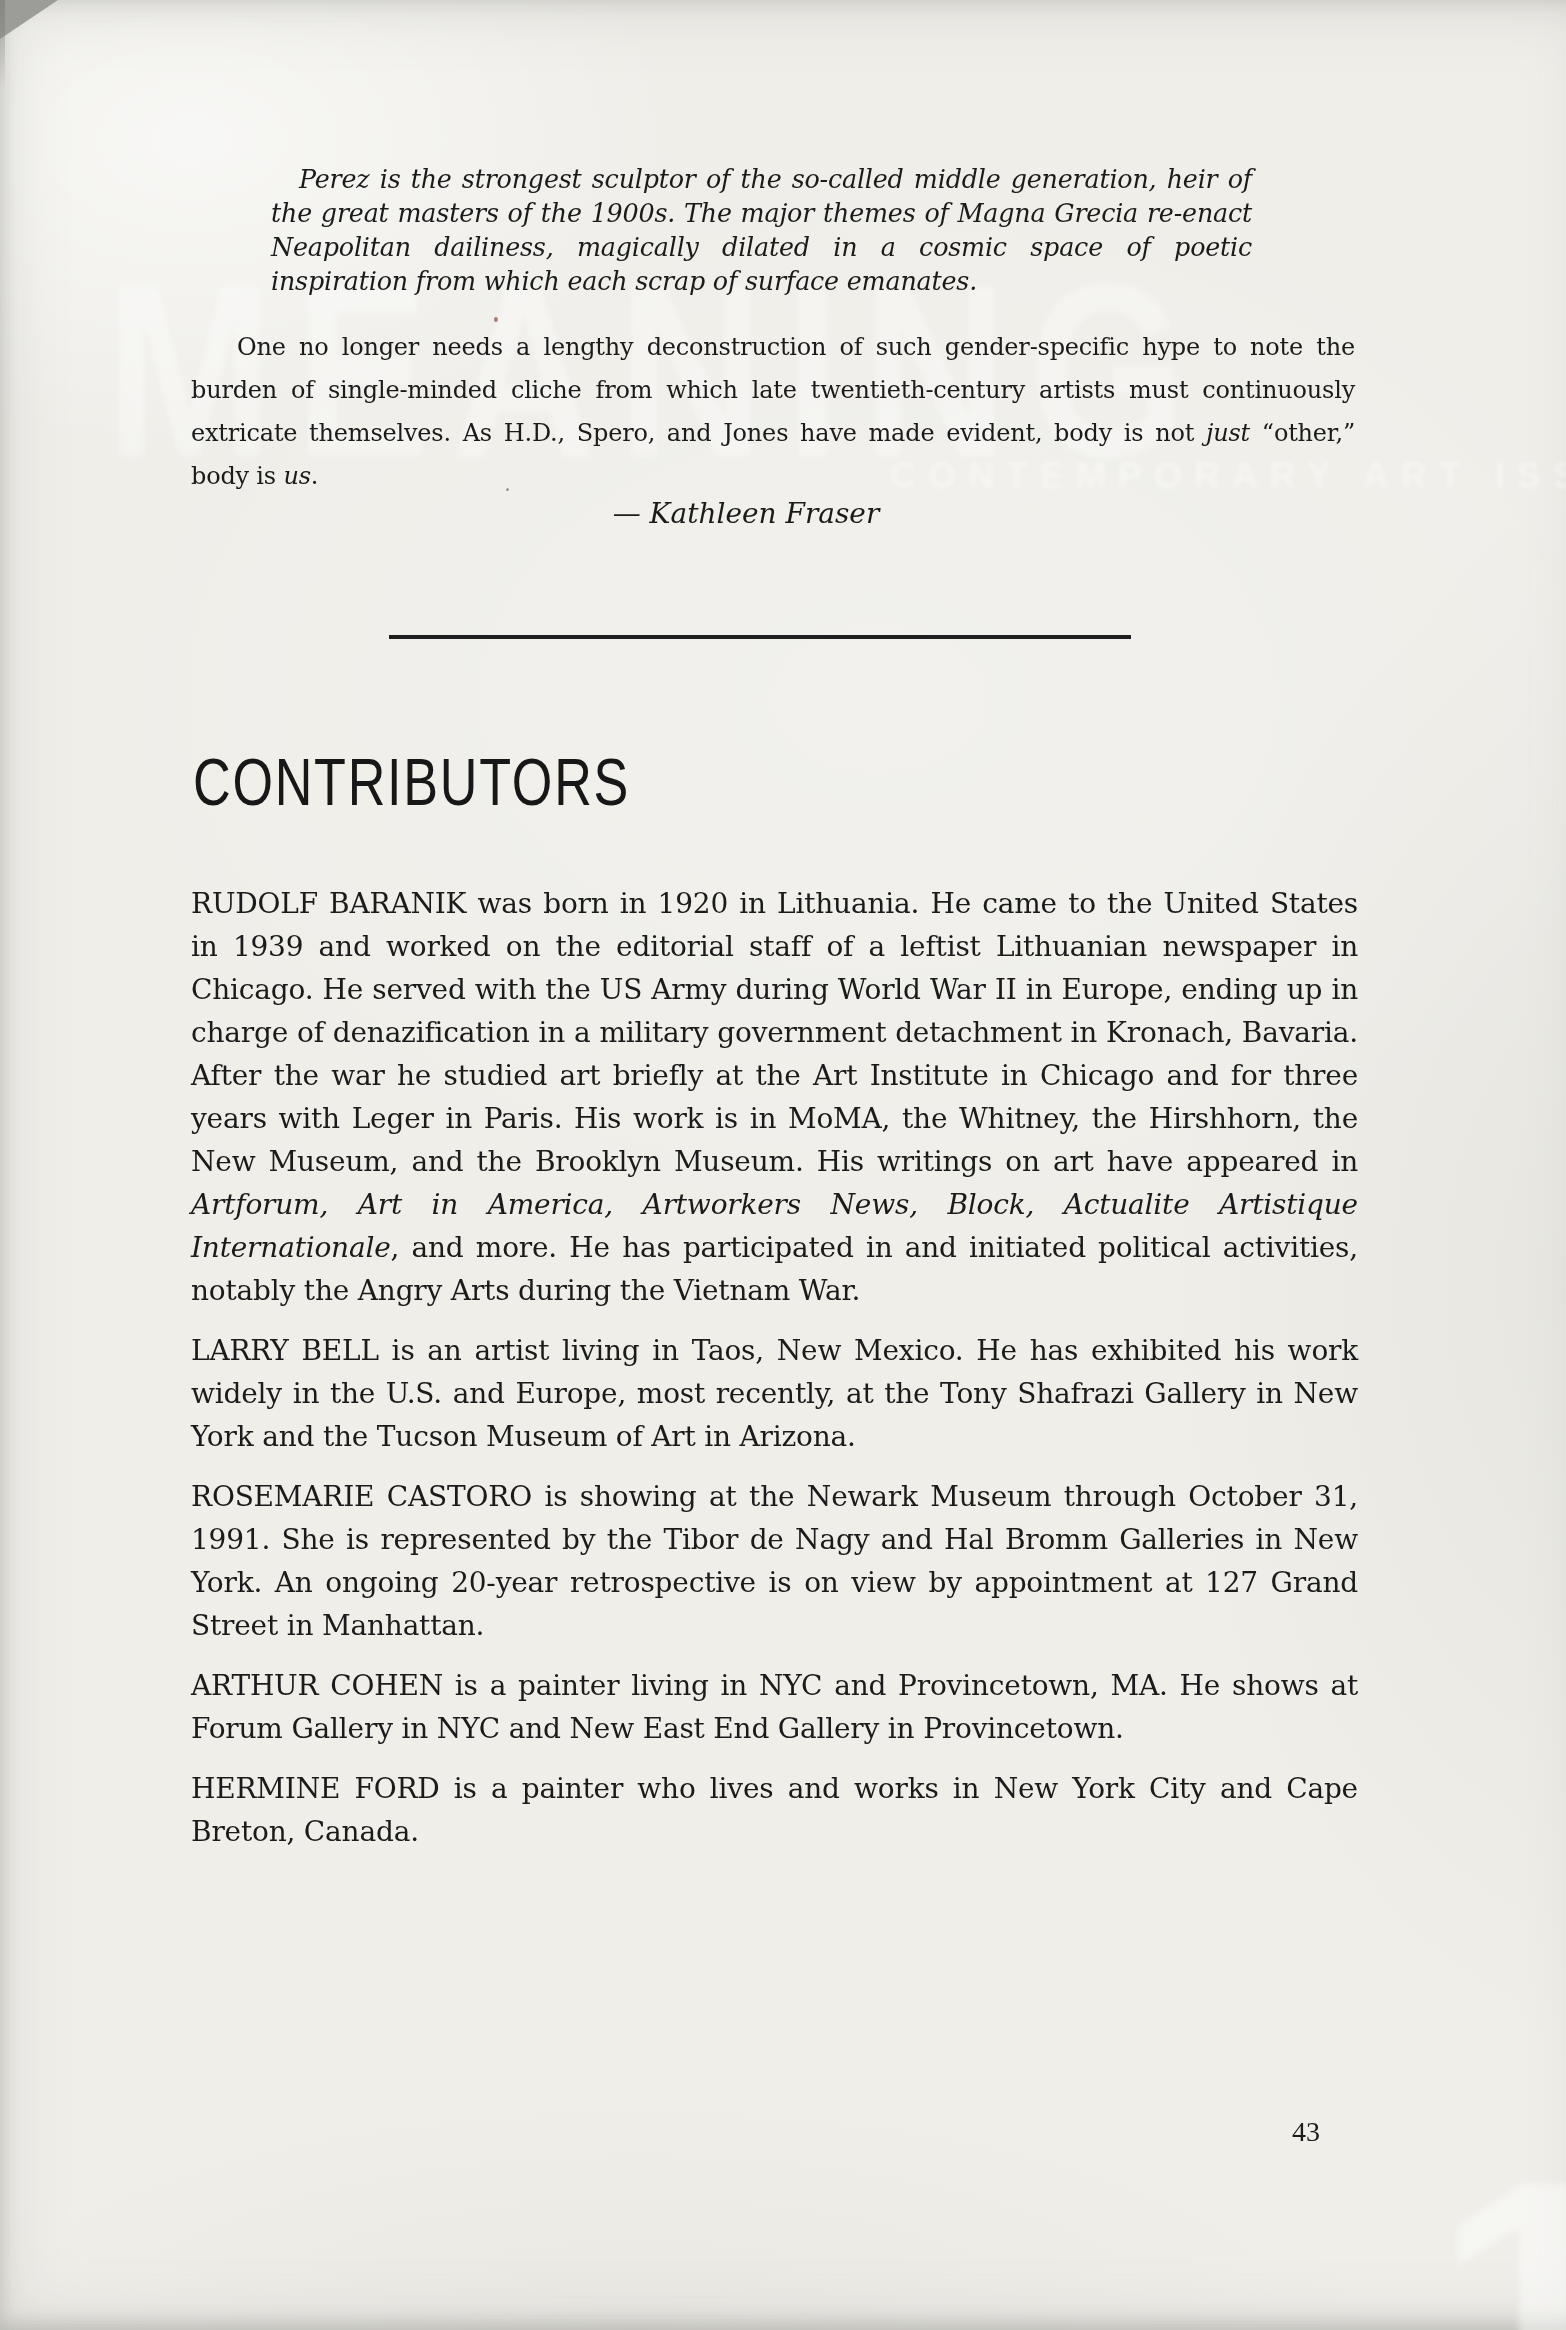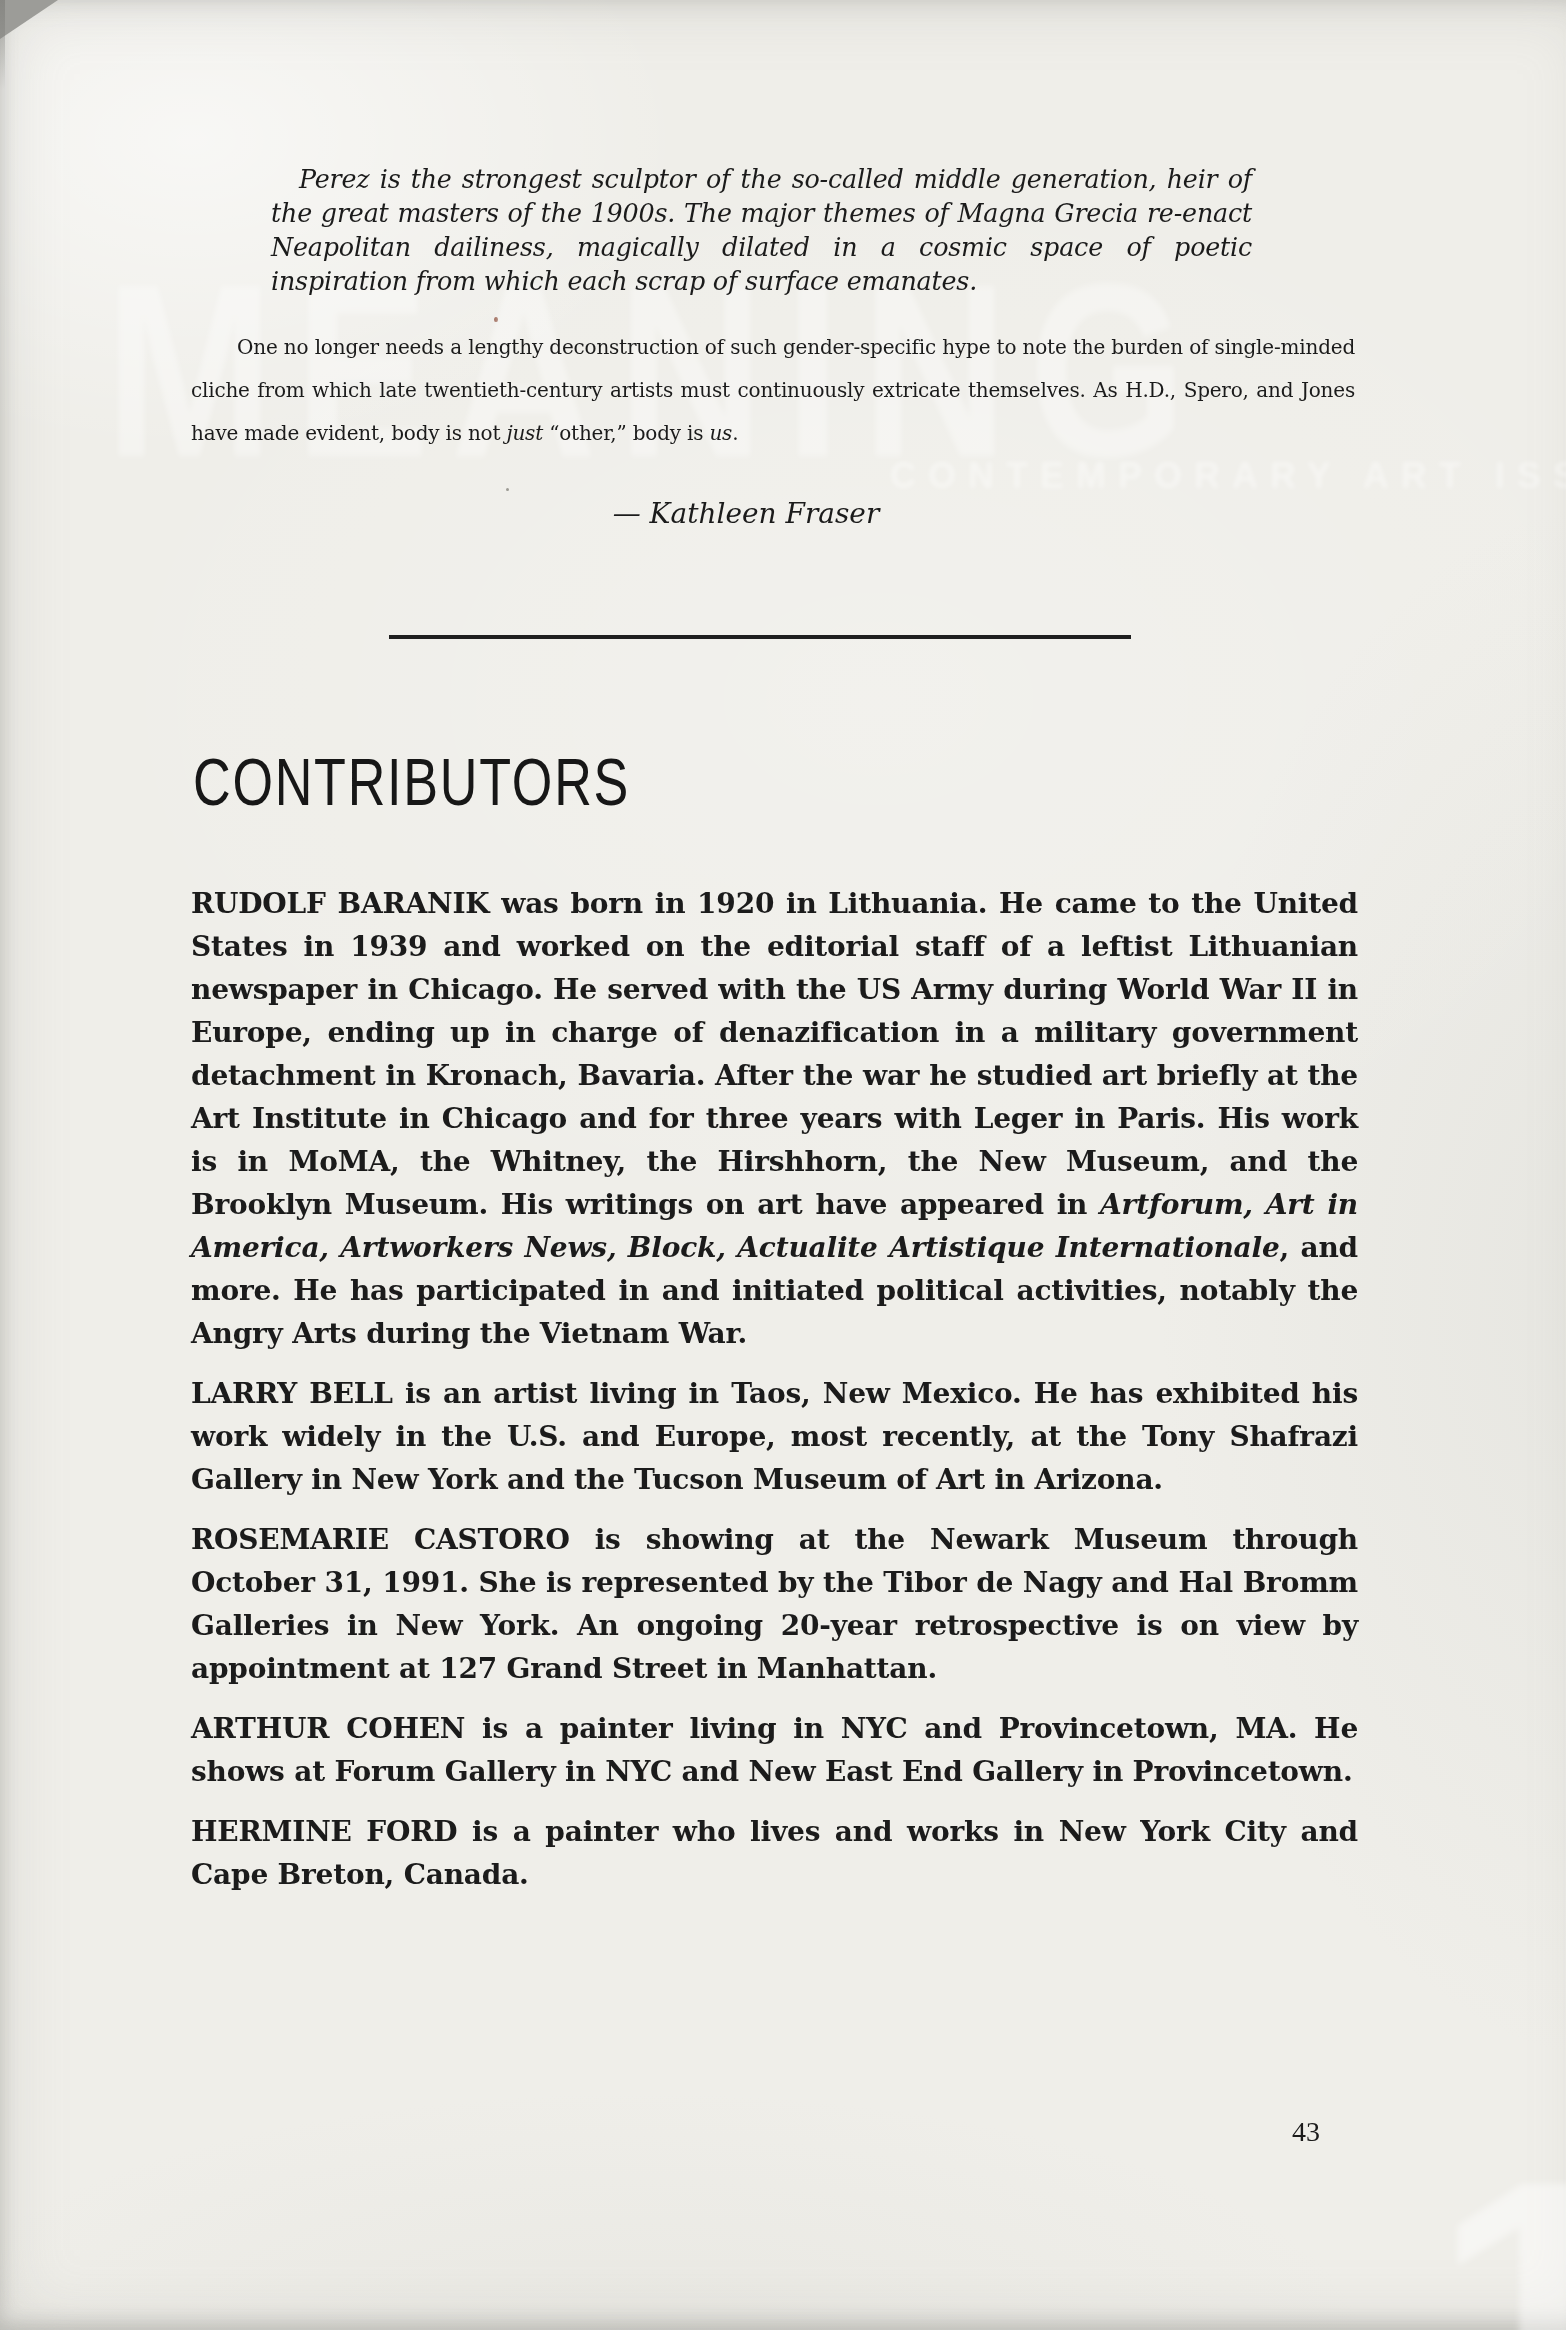--- a/index.html
+++ b/index.html
@@ -66,21 +66,21 @@
     margin:0;
     font-style:italic;
     font-size:25.4px;line-height:34px;
     letter-spacing:-0.2px;
     text-indent:28px;
     text-align:justify;
   }
   .lede{
     position:absolute;left:191px;top:326px;width:1164px;
     margin:0;
-    font-size:20px;line-height:43px;
+    font-size:24px;line-height:43px;
     letter-spacing:-0.2px;
     text-indent:46px;
     text-align:justify;
   }
   .attribution{
     position:absolute;left:191px;top:497px;width:1110px;
     font-size:28px;font-style:italic;
     text-align:center;
   }
   .rule{
@@ -97,21 +97,21 @@
     color:#171717;
     transform:scaleX(.79);transform-origin:left top;
     white-space:nowrap;
   }
   .bios{
     position:absolute;left:191px;top:882px;width:1167px;
     font-size:28px;line-height:43px;
     letter-spacing:-0.2px;
     text-align:justify;
   }
-  .bios p{margin:0 0 17px 0;font-weight:bold;}
+  .bios p{margin:0 0 17px 0;}
   .pagenum{
     position:absolute;left:1292px;top:2116px;
     font-size:28px;
     font-family:Liberation Serif, serif;
   }
 </style>
 </head>
 <body>
 
 <div class="page">

